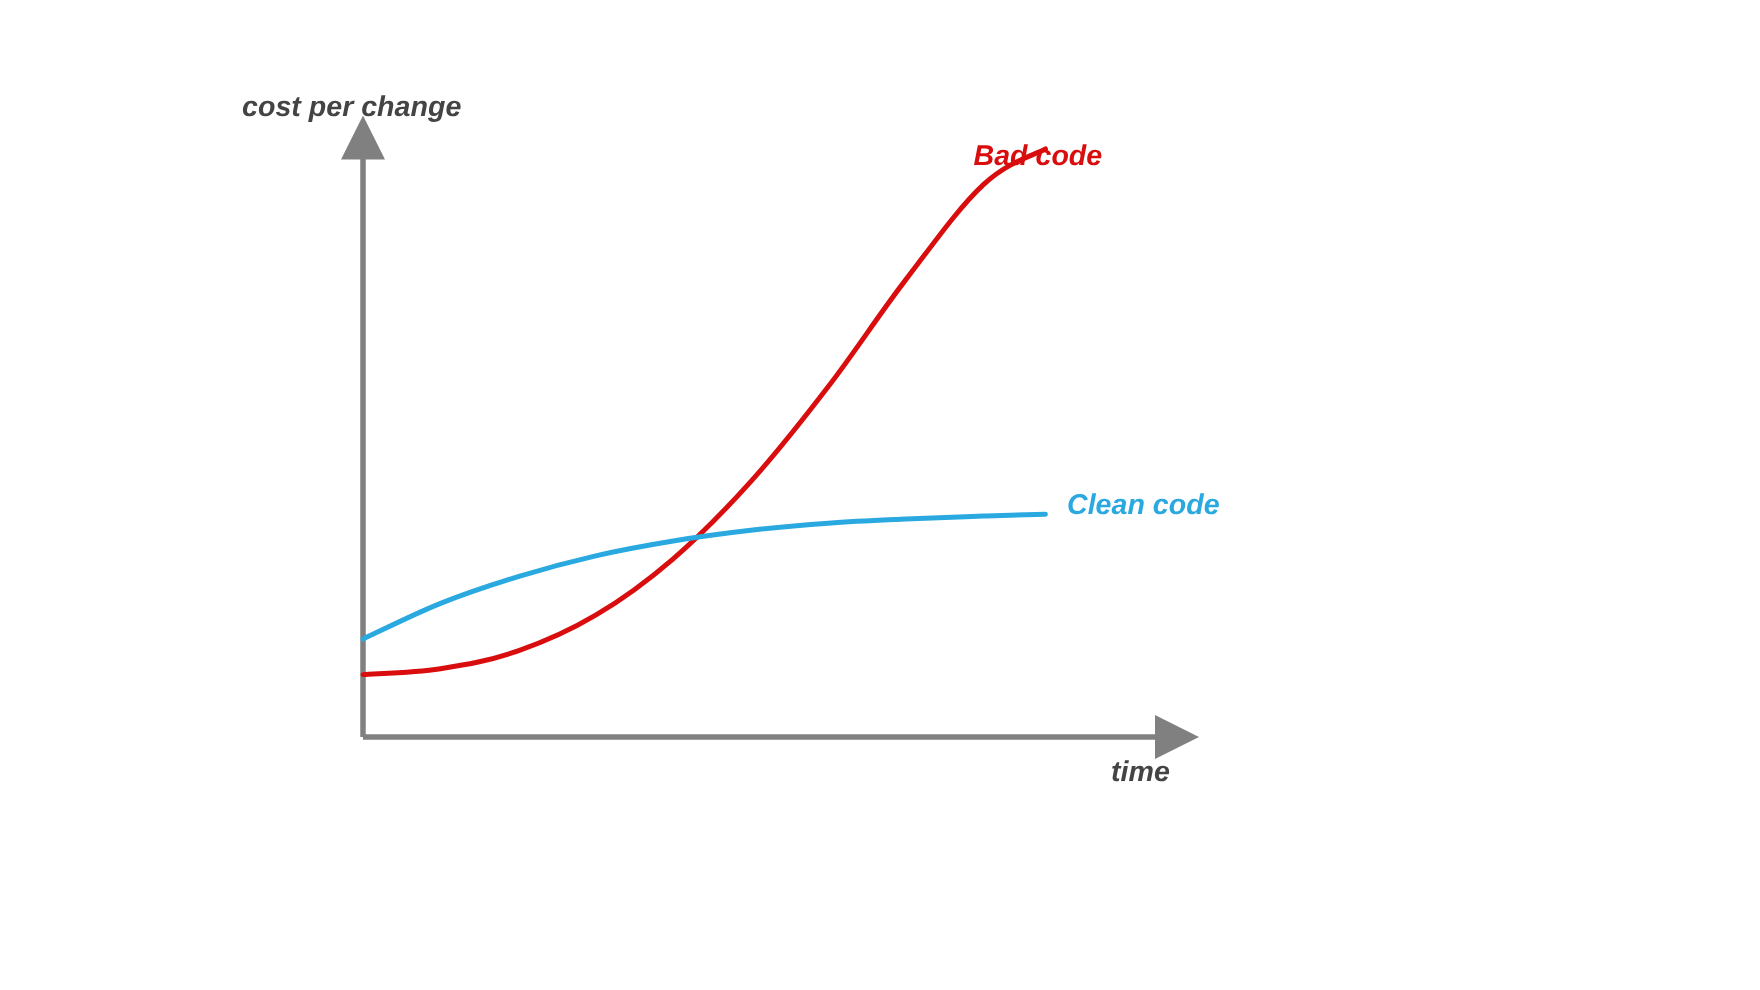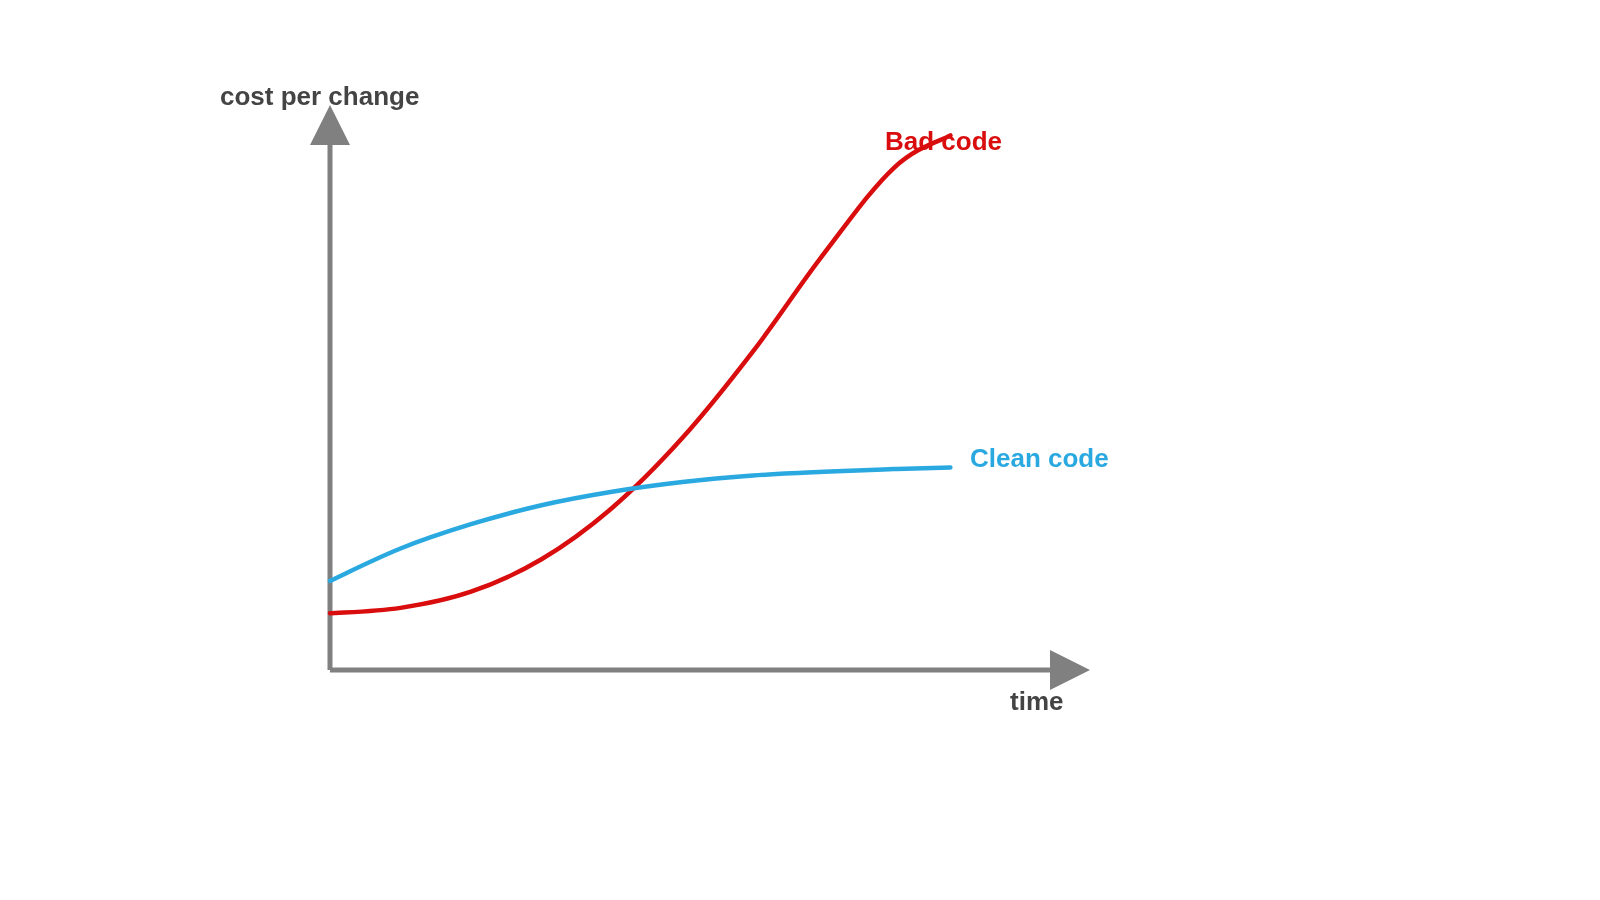--- a/index.html
+++ b/index.html
@@ -1,17 +1,17 @@
 <!DOCTYPE html>
 <html><head>
   <meta charset="utf-8">
   <style>
     * { margin: 0; padding: 0; box-sizing: border-box; }
     html, body { width: 1600px; height: 900px; background: #ffffff; font-family: -apple-system, BlinkMacSystemFont, "Segoe UI", Helvetica, Arial, sans-serif; }
-    .chart-container { position: relative; width: 1516px; height: 900px; }
+    .chart-container { position: relative; width: 1516px; height: 900px; font-style: italic; }
     svg.chart-svg { position: absolute; left: 0; top: 0; }
     .axis-label { font-weight: 700; fill: #444; font-size: 26px; }
     .series-label { font-weight: 700; font-size: 26px; }
   </style>
 </head>
 <body>
 
 <div class="chart-container">
   <svg class="chart-svg" width="1600" height="900" viewBox="0 0 1600 900">
 

